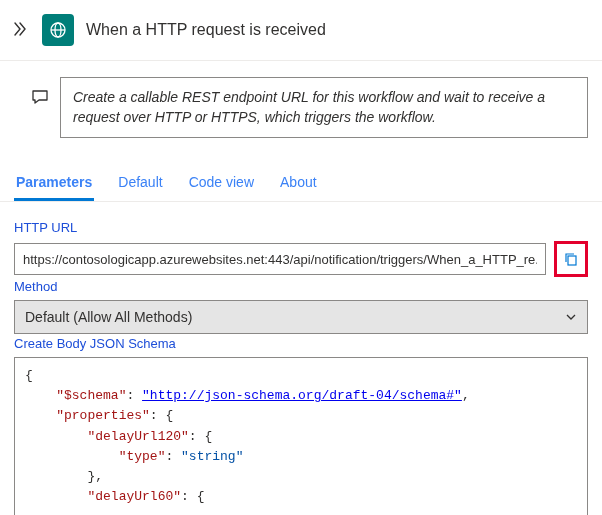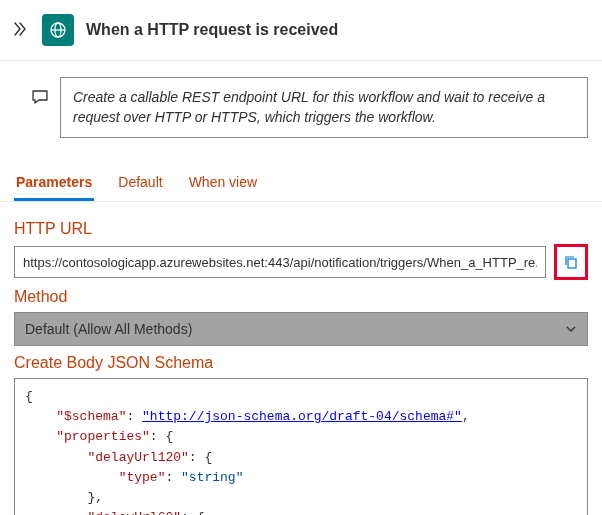--- a/index.html
+++ b/index.html
@@ -1,40 +1,40 @@
 <!DOCTYPE html>
 <html><head>
   <meta charset="utf-8">
   <style>
     * { box-sizing: border-box; margin: 0; padding: 0; }
     body { font-family: "Segoe UI", -apple-system, sans-serif; font-size: 14px; color: #323130; background: #fff; width: 602px; }
     .header { display: flex; align-items: center; gap: 12px; padding: 14px 10px 14px 10px; border-bottom: 1px solid #edebe9; }
     .collapse-btn { background: none; border: none; cursor: pointer; padding: 2px; }
     .icon-badge { width: 32px; height: 32px; background: #007e79; border-radius: 4px; display: flex; align-items: center; justify-content: center; color: #fff; }
-    .title { font-size: 16px; font-weight: 700; }
+    .title { font-size: 16px; font-weight: 400; }
     .info-row { display: flex; gap: 10px; padding: 16px 14px 18px 30px; align-items: flex-start; }
     .comment-icon { margin-top: 10px; flex-shrink: 0; }
     .info-box { flex: 1; border: 1px solid #8a8886; padding: 10px 12px; font-size: 14px; line-height: 1.4; color: #323130; font-style: italic; }
     .tabs { display: flex; gap: 22px; padding: 0 14px; border-bottom: 1px solid #edebe9; margin-top: 8px; }
-    .tab { padding: 10px 2px 8px 2px; cursor: pointer; border-bottom: 3px solid transparent; color: #c2410c; }
+    .tab { padding: 10px 2px 8px 2px; cursor: pointer; border-bottom: 3px solid transparent; color: #3b82f6; }
     .tab.active { font-weight: 600; border-bottom-color: #0078d4; }
     .section { padding: 18px 14px 0 14px; }
-    .field-label { font-size: 16px; color: #c2410c; margin-bottom: 6px; display: block; }
+    .field-label { font-size: 13px; color: #1d4ed8; margin-bottom: 6px; display: block; }
     .url-row { display: flex; align-items: center; gap: 8px; }
     .text-input { flex: 1; border: 1px solid #8a8886; padding: 6px 8px; font-size: 13px; height: 32px; font-family: inherit; color: #323130; background: #fff; }
     .copy-btn { border: 3px solid #e3002d; padding: 4px; background: #fff; cursor: pointer; display: flex; align-items: center; justify-content: center; height: 36px; width: 34px; }
     .select-row { display: flex; align-items: center; }
-    .select-input { flex: 1; border: 1px solid #8a8886; padding: 6px 10px; font-size: 14px; height: 34px; display: flex; align-items: center; justify-content: space-between; background: #a3a3a3; cursor: pointer; }
+    .select-input { flex: 1; border: 1px solid #8a8886; padding: 6px 10px; font-size: 14px; height: 34px; display: flex; align-items: center; justify-content: space-between; background: #e5e5e5; cursor: pointer; }
     .chevron { width: 12px; height: 12px; }
     .schema-box { border: 1px solid #8a8886; padding: 8px 10px; font-family: Consolas, "Courier New", monospace; font-size: 13px; line-height: 1.55; white-space: pre; overflow: hidden; color: #323130; }
     .tok-brace { color: #323130; }
     .tok-key { color: #a31515; }
     .tok-str { color: #0451a5; }
     .tok-url { color: #0000ee; text-decoration: underline; }
-    .mt { margin-top: 8px; }
+    .mt { margin-top: 2px; }
   </style>
 </head>
 <body>
 
 <div class="header">
   <button class="collapse-btn">
     <svg width="16" height="16" viewBox="0 0 16 16">
         <path d="M3 2l5 6-5 6M8 2l5 6-5 6" stroke="#323130" stroke-width="1.4" fill="none" stroke-linecap="round"></path>
       </svg>
   </button>
@@ -53,21 +53,22 @@
     <svg width="20" height="20" viewBox="0 0 20 20">
         <path d="M3 4h14v9H9l-4 3v-3H3z" stroke="#323130" stroke-width="1.3" fill="none" stroke-linejoin="round"></path>
       </svg>
   </div>
   <div class="info-box">Create a callable REST endpoint URL for this workflow and wait to receive a request over HTTP or HTTPS, which triggers the workflow.</div>
 </div>
 
 <div class="tabs">
   <div class="tab active">Parameters</div>
   <div class="tab">Default</div>
-  <div class="tab">When view</div>
+  <div class="tab">Code view</div>
+  <div class="tab">About</div>
 </div>
 
 <div class="section">
 
   <label class="field-label">HTTP URL</label>
   <div class="url-row">
     <input class="text-input" type="text" readonly="" value="https://contosologicapp.azurewebsites.net:443/api/notification/triggers/When_a_HTTP_re..." style="">
     <button class="copy-btn">
       <svg width="16" height="16" viewBox="0 0 16 16">
           <rect x="5" y="5" width="8" height="9" stroke="#0078d4" stroke-width="1.2" fill="none"></rect>

